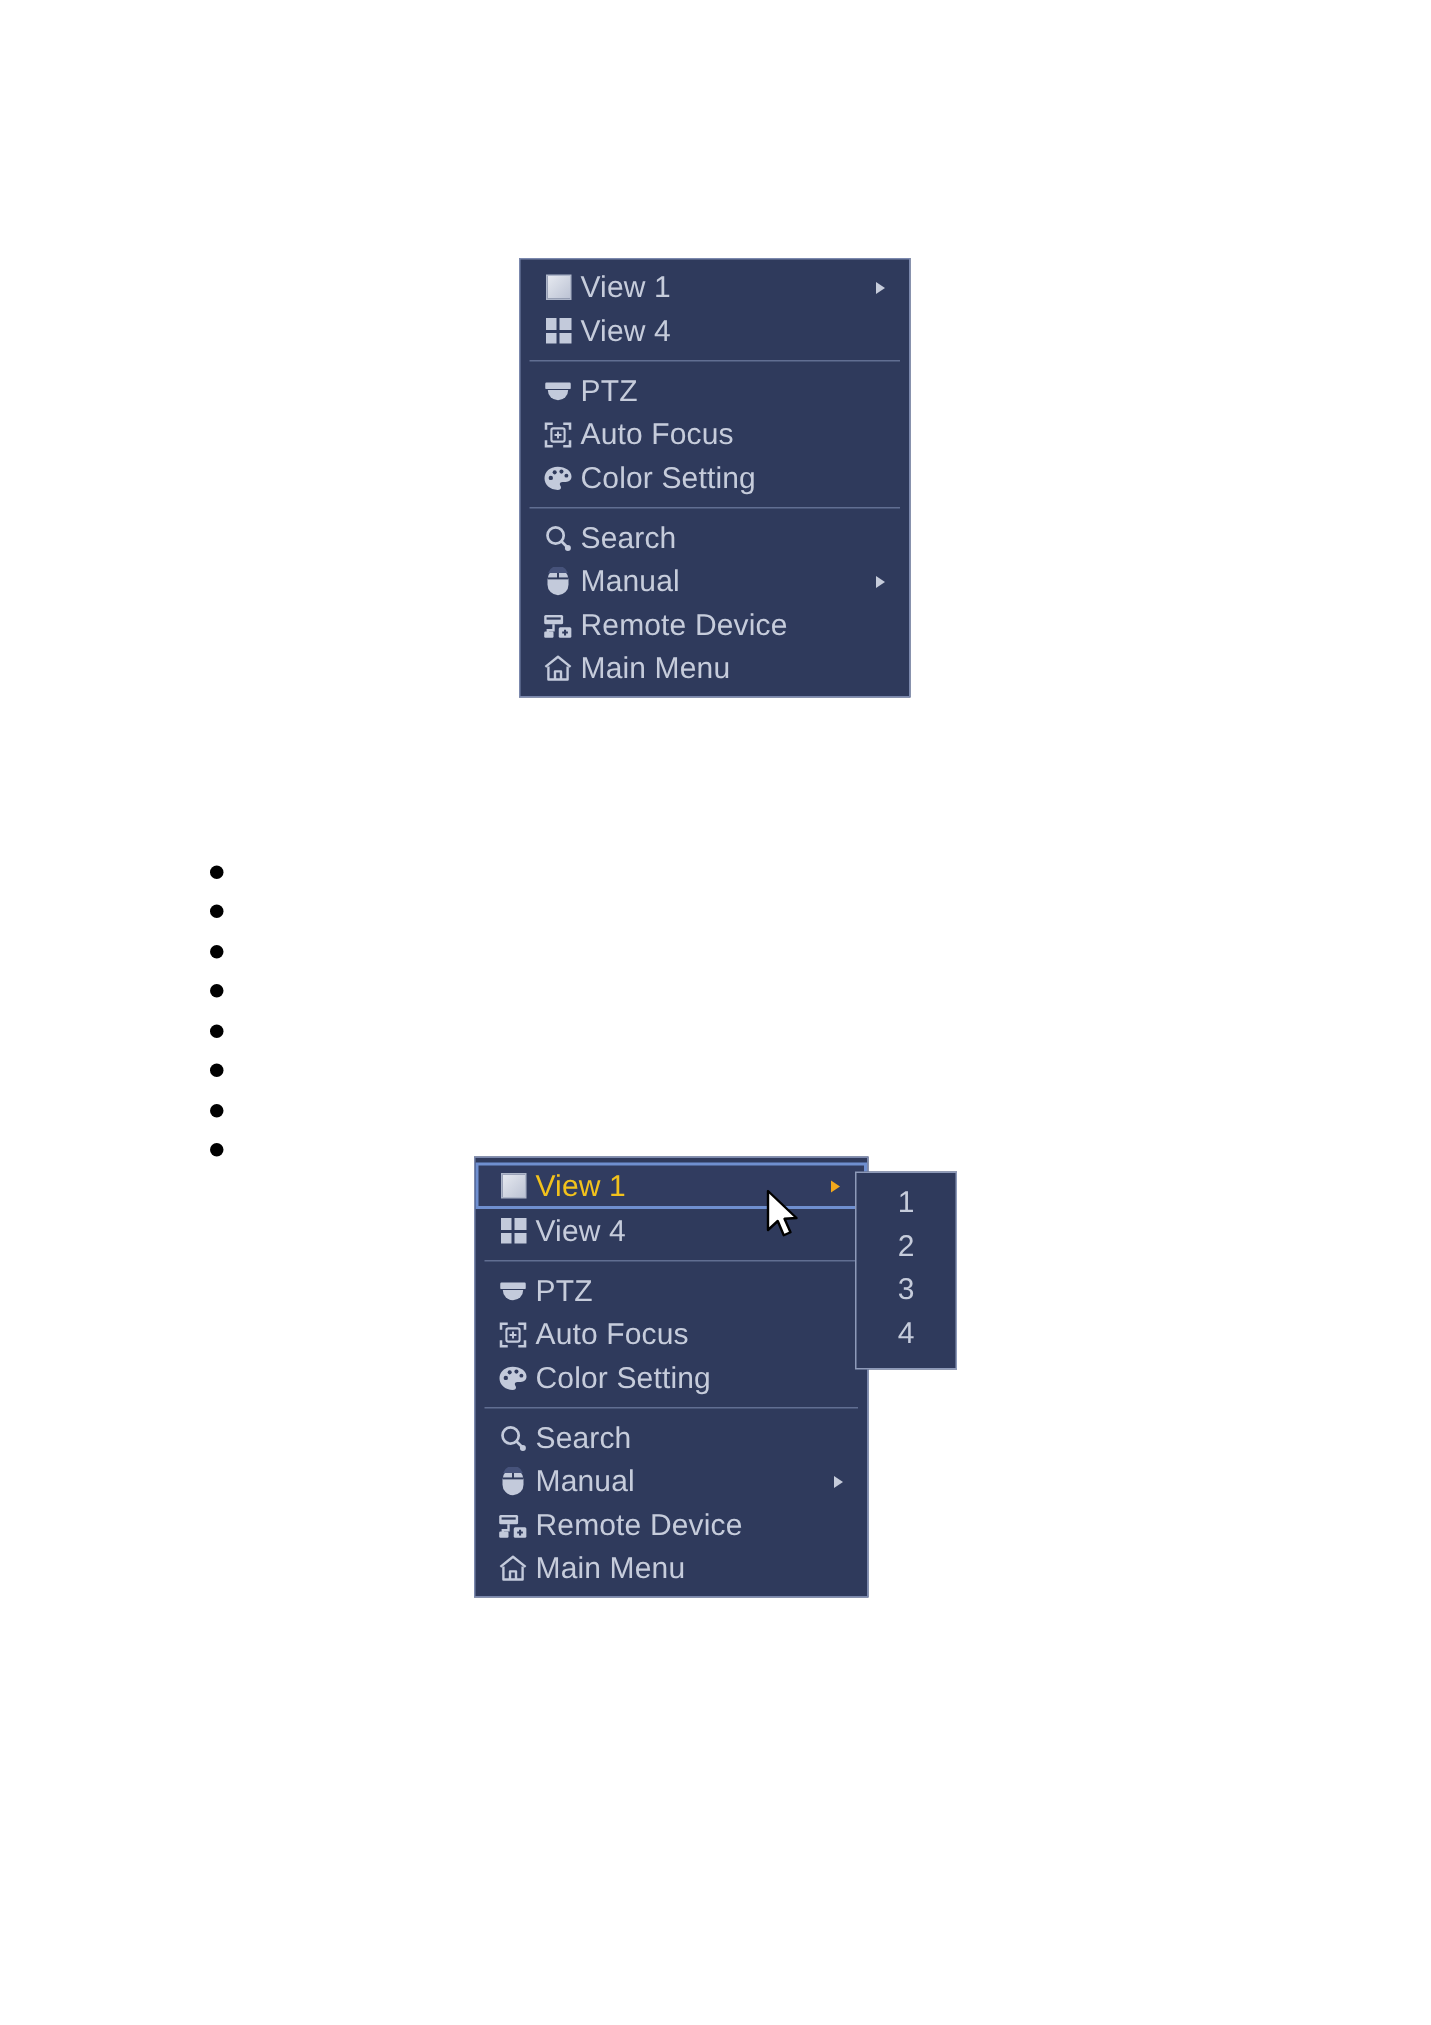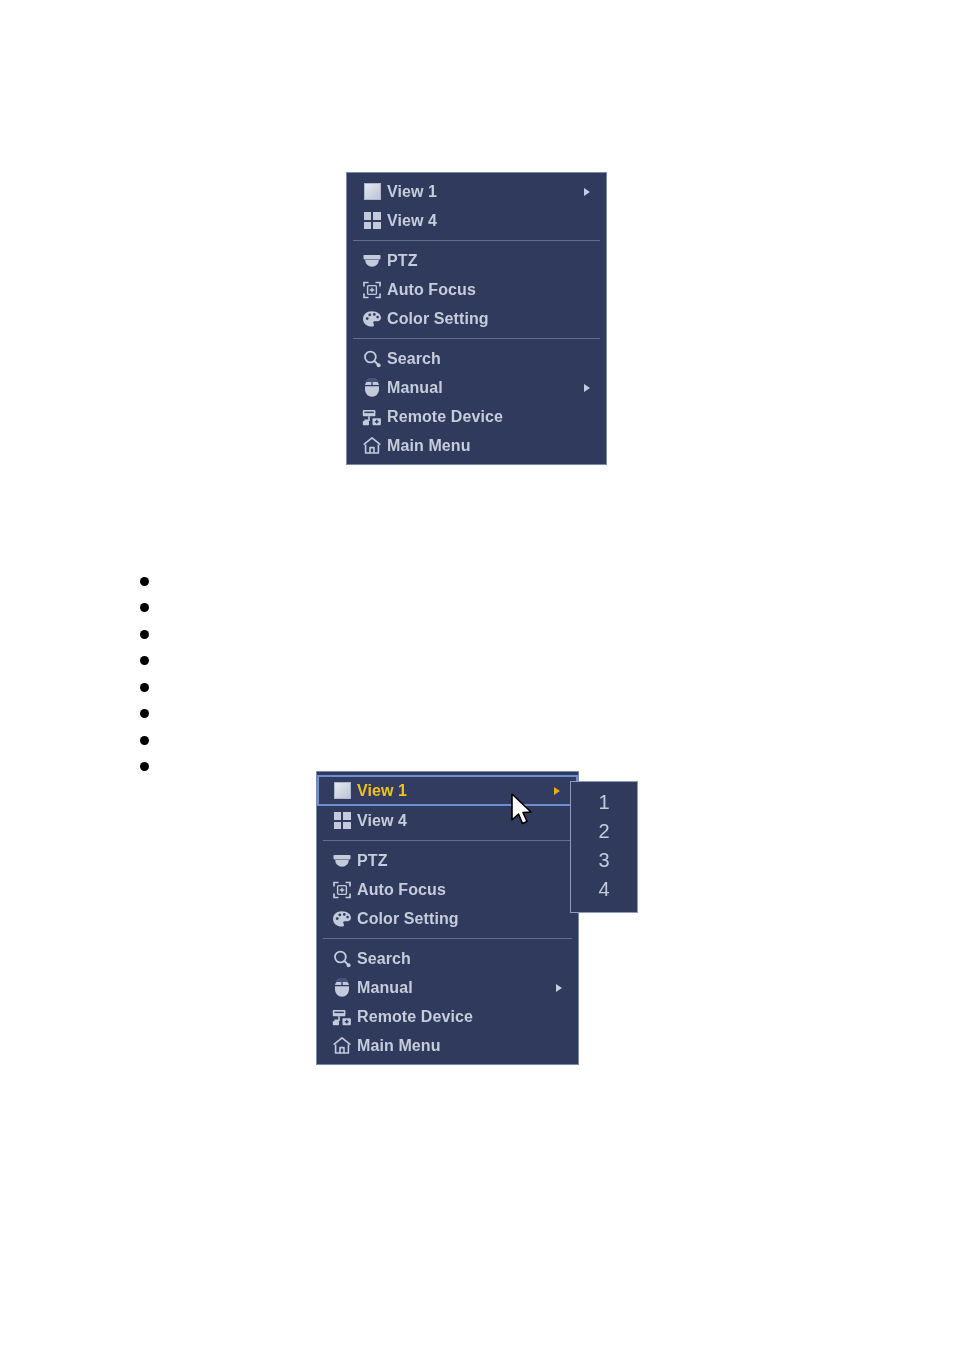--- a/index.html
+++ b/index.html
@@ -50,26 +50,25 @@
   }
   .menu-item .icon-slot {
     width: 30px;
     min-width: 30px;
     height: 22px;
     display: flex;
     align-items: center;
     justify-content: center;
   }
   .menu-item .label {
-    font-size: 16px;
+    font-size: 20px;
     line-height: 22px;
     color: #c6ccdb;
     letter-spacing: 0.1px;
     white-space: nowrap;
-    font-weight: bold;
   }
   .menu-item .arrow {
     margin-left: auto;
     width: 0;
     height: 0;
     border-left: 6px solid #c6ccdb;
     border-top: 4.5px solid transparent;
     border-bottom: 4.5px solid transparent;
     margin-right: 10px;
   }

